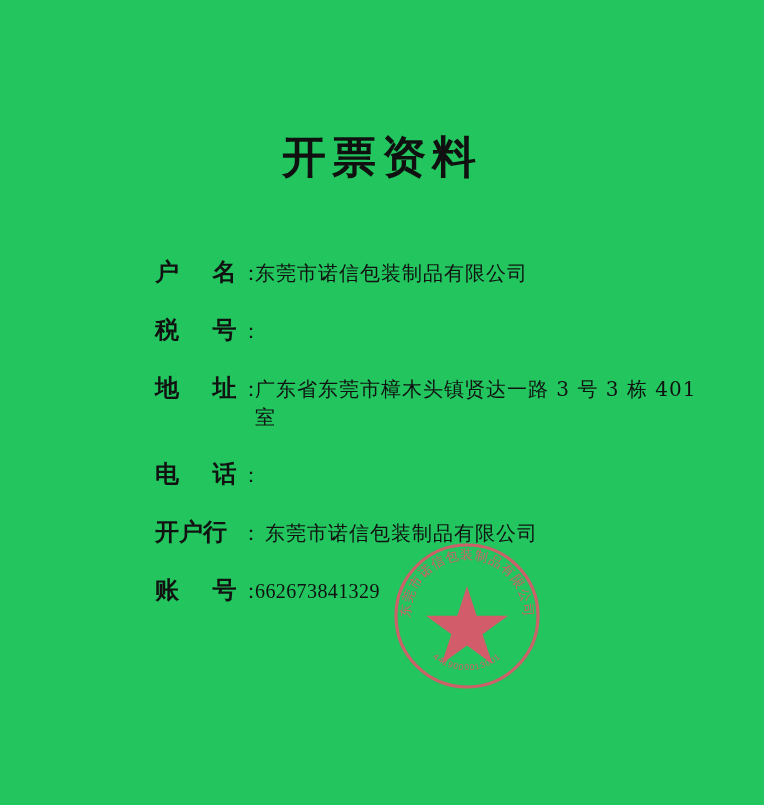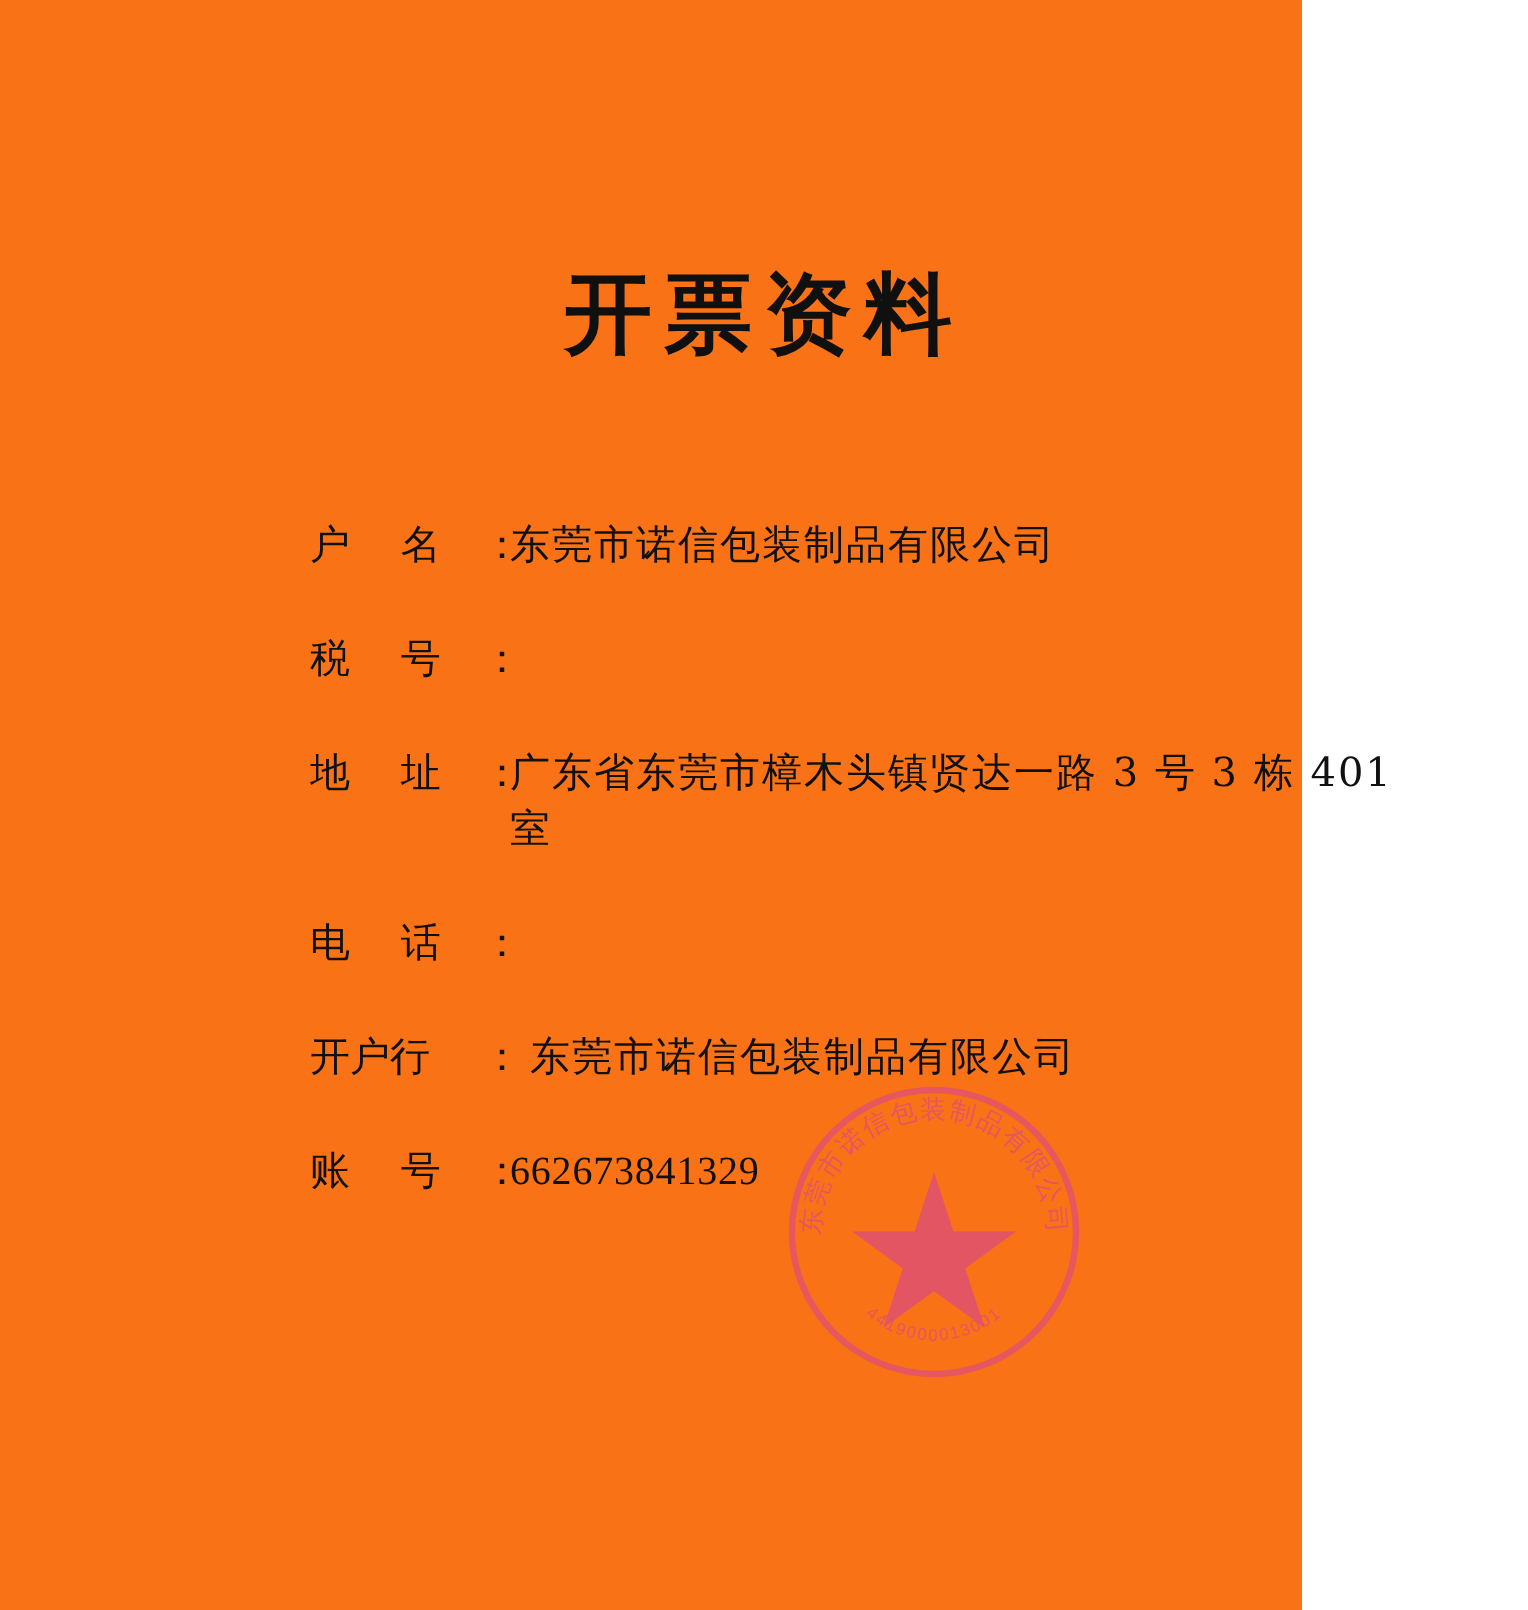--- a/index.html
+++ b/index.html
@@ -13,23 +13,23 @@
     position: relative;
     overflow: hidden;
     font-family: "Liberation Serif", "DejaVu Serif", serif;
     color: #000000;
   }
 
   .page {
     position: absolute;
     left: 0;
     top: 0;
-    width: 651px;
+    width: 764px;
     height: 805px;
-    background: #f97316;
+    background: #22c55e;
   }
 
   .doc-title {
     position: absolute;
     left: 0;
     top: 128px;
     width: 764px;
     text-align: center;
     font-family: "DejaVu Serif", "Liberation Serif", serif;
     font-size: 44px;
@@ -52,22 +52,23 @@
     font-size: 20px;
     line-height: 28px;
     color: #111111;
   }
 
   .field-label {
     flex: 0 0 auto;
     width: 86px;
     white-space: pre;
     font-family: "DejaVu Serif", "Liberation Serif", serif;
-    font-size: 20px;
+    font-size: 24px;
     color: #111111;
+    font-weight: bold;
   }
 
   .field-colon {
     flex: 0 0 auto;
     width: 14px;
     font-family: "DejaVu Serif", "Liberation Serif", serif;
     font-size: 20px;
   }
 
   .field-value {

